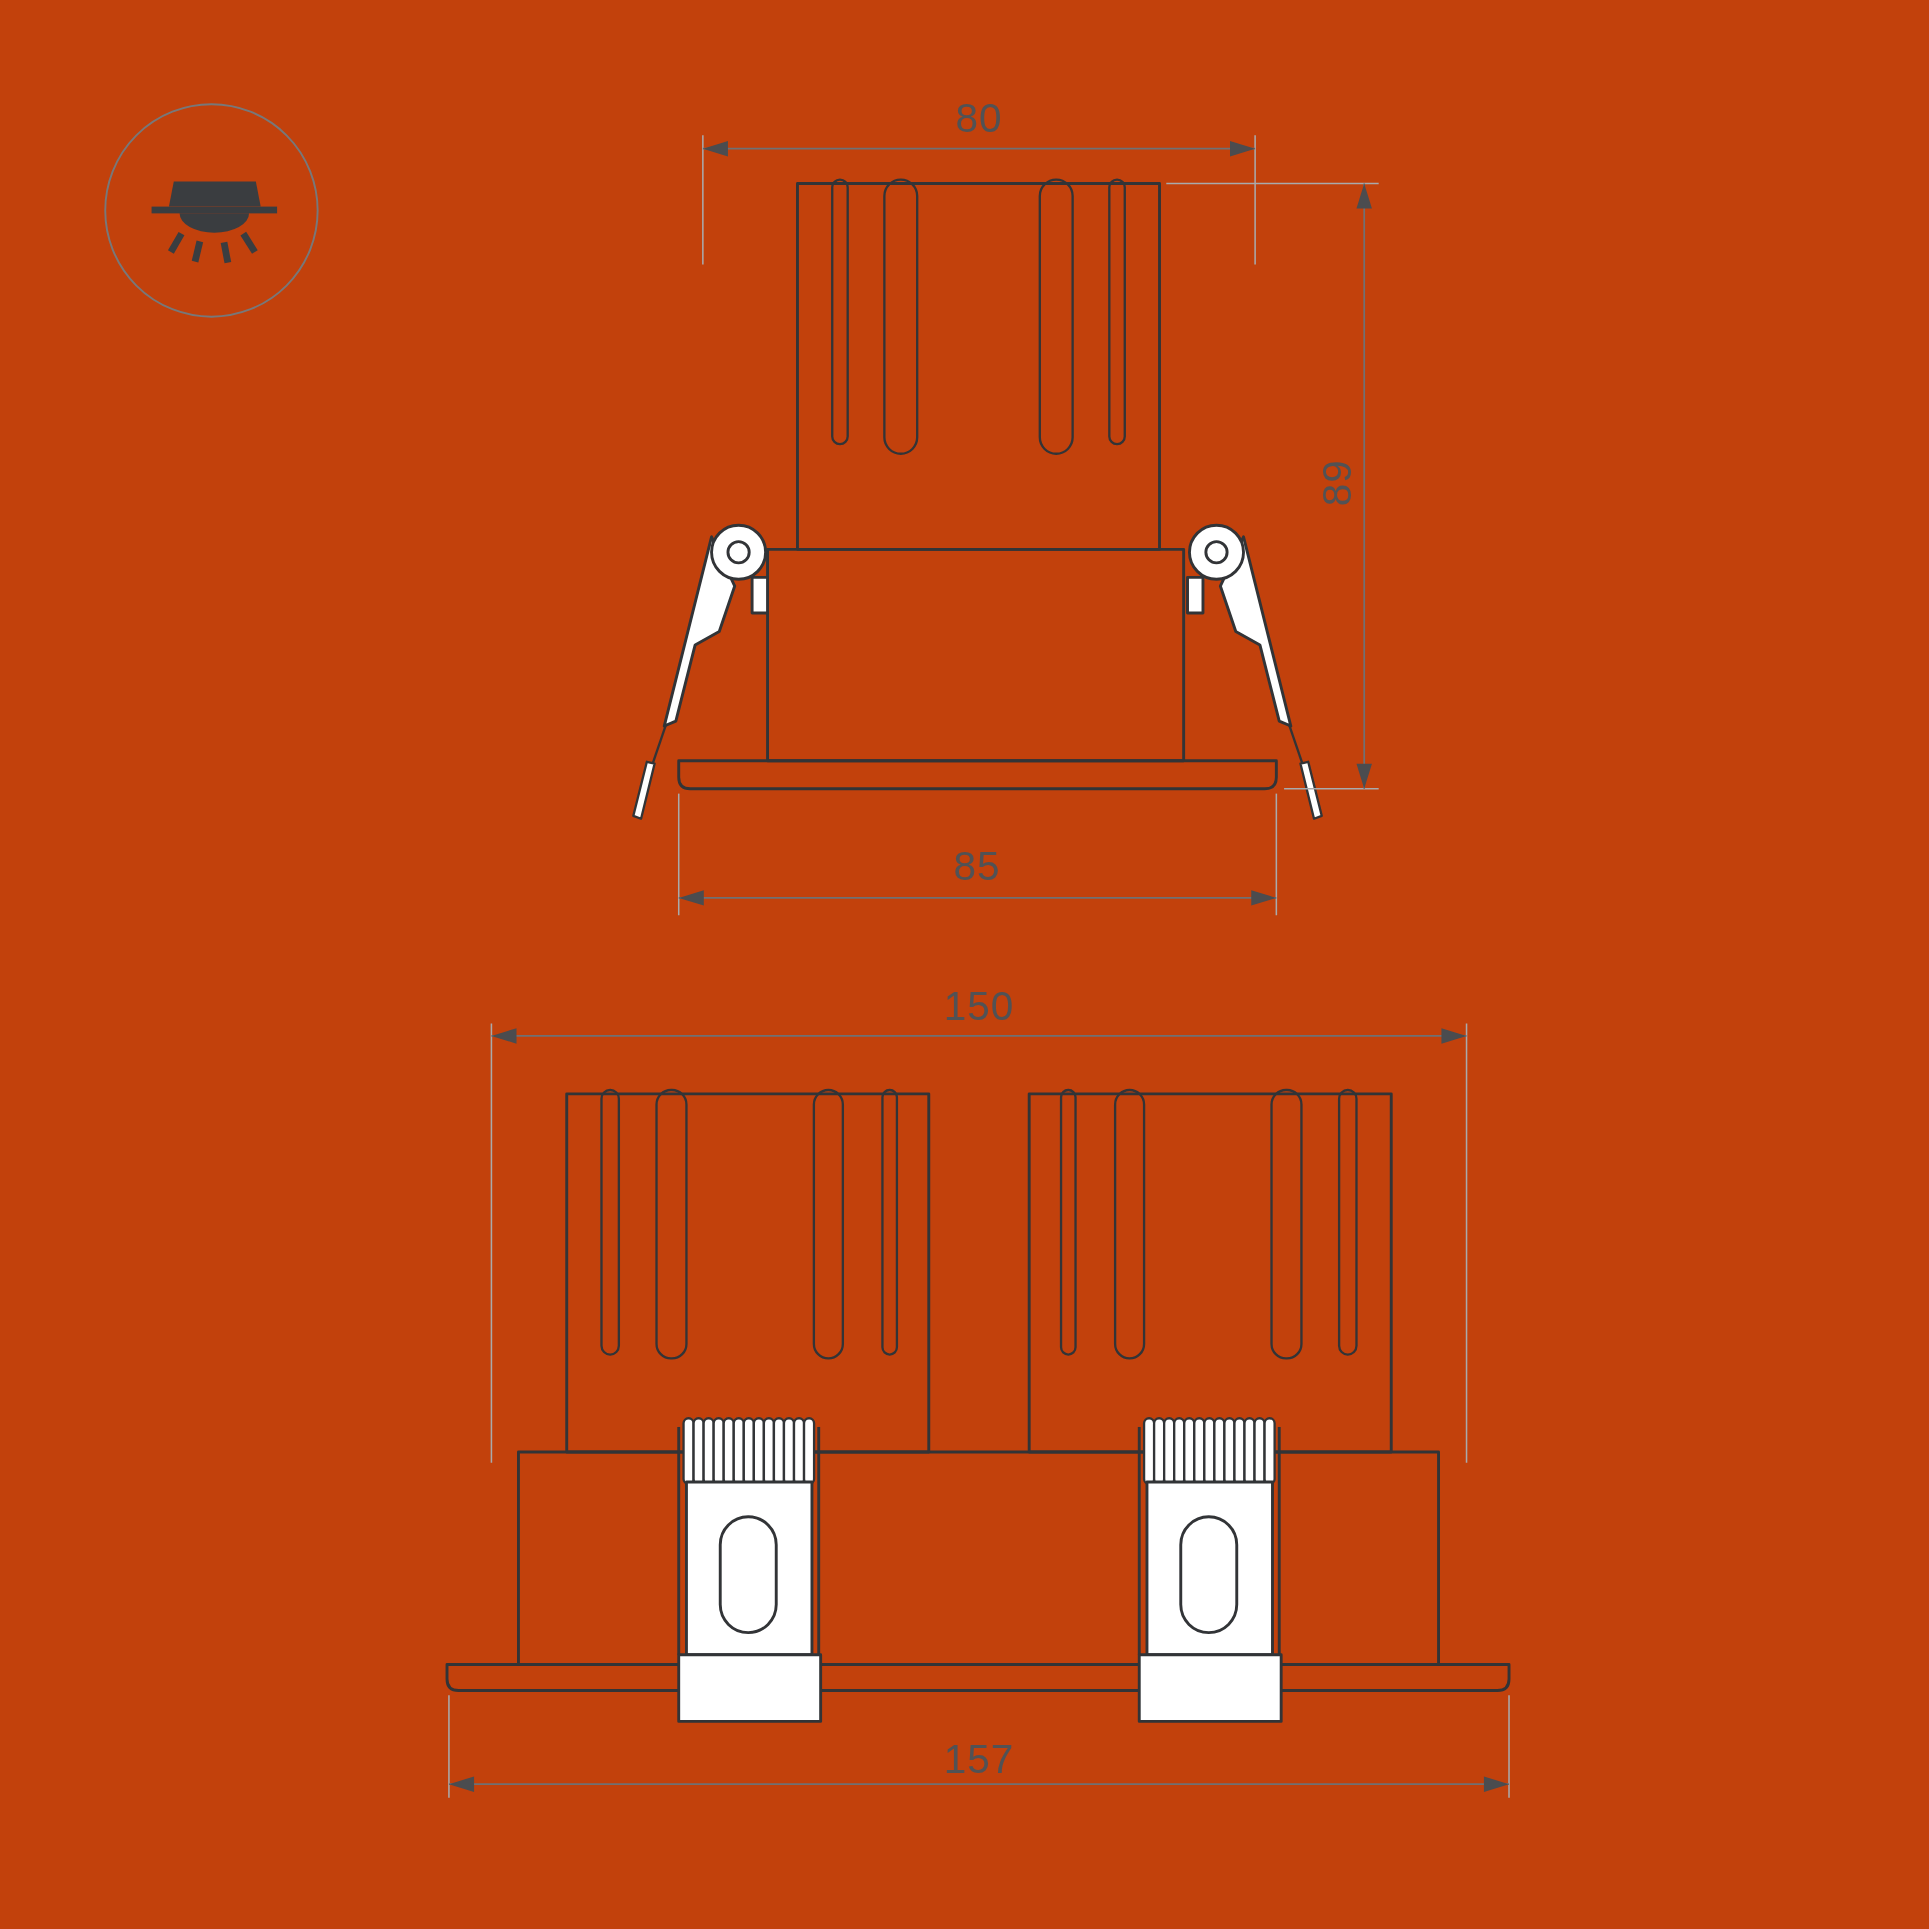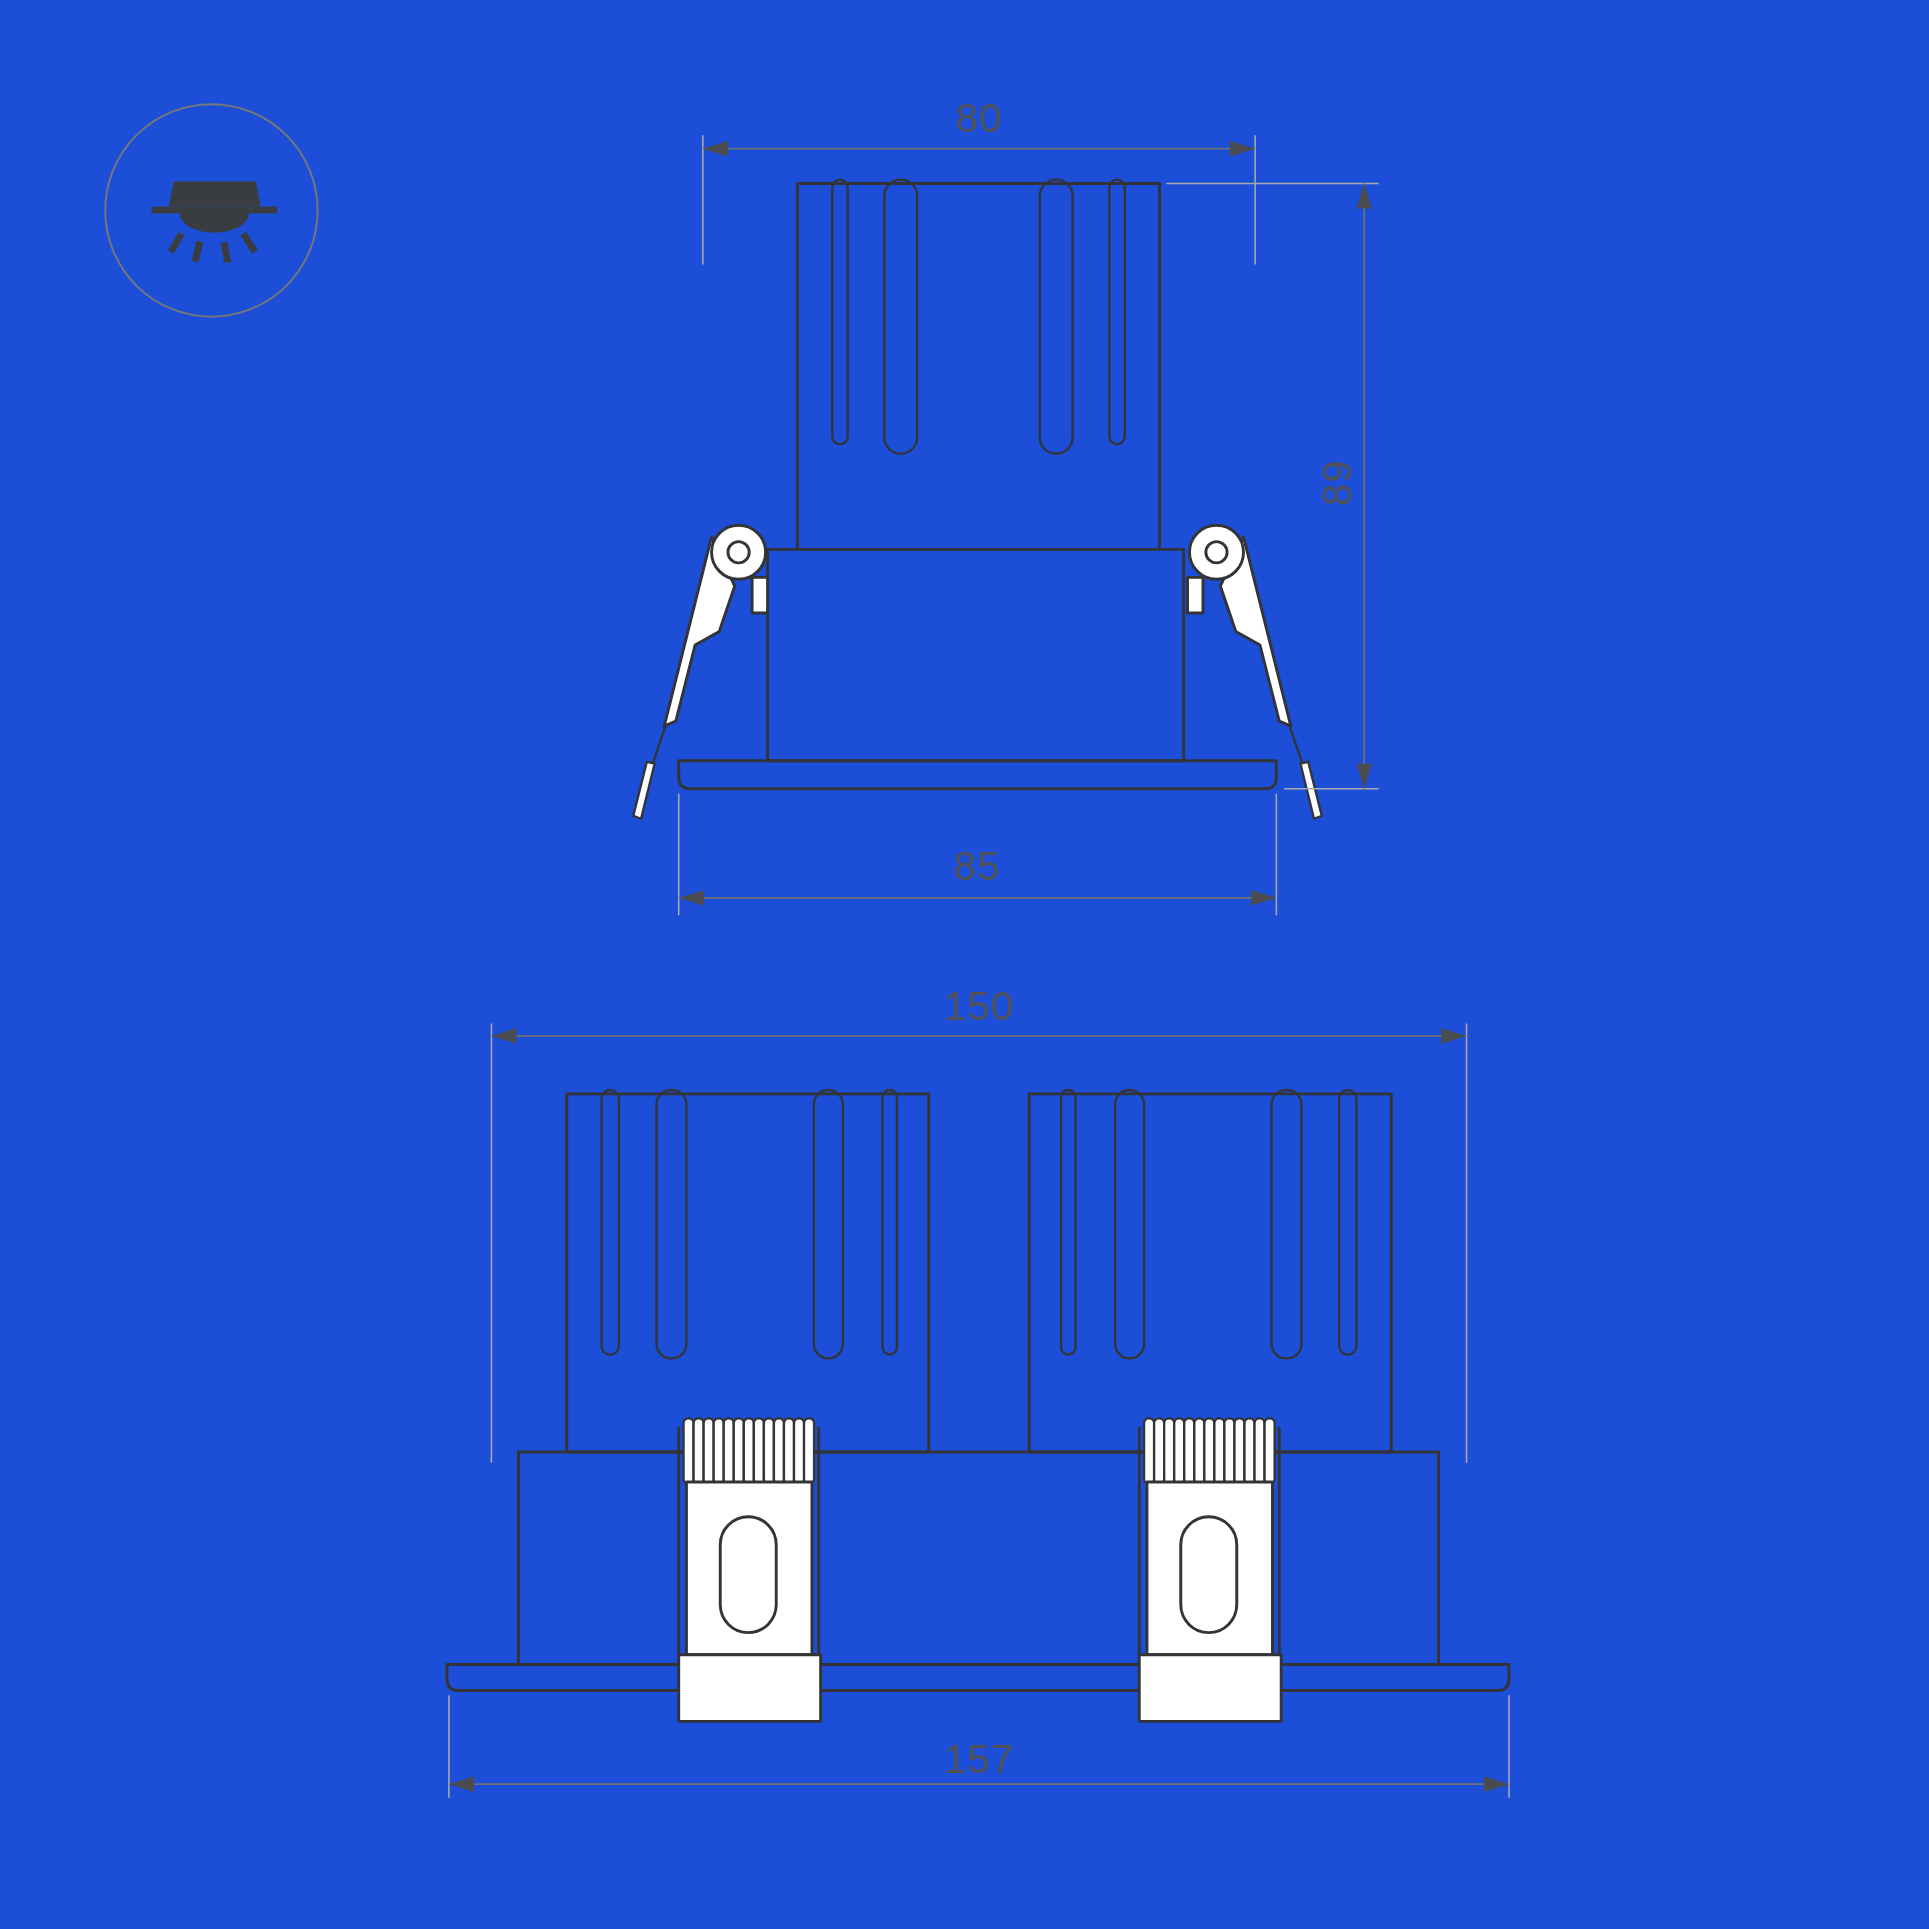--- a/index.html
+++ b/index.html
@@ -1,16 +1,16 @@
 <!DOCTYPE html>
 <html><head>
 <meta charset="utf-8">
 <style>
   html,body{margin:0;padding:0;background:#ffffff;}
-  .page{width:1929px;height:1929px;position:relative;background:#1d4ed8;overflow:hidden;}
+  .page{width:1929px;height:1929px;position:relative;background:#c2410c;overflow:hidden;}
   svg{display:block;}
   .geo{fill:none;stroke-width:3;stroke-linejoin:round;stroke-linecap:butt;}
   .geo .wf{fill:#ffffff;}
   .geo .thin{stroke-width:2.4;}
   .dimline{fill:none;stroke-width:1.8;}
   .extline{fill:none;stroke-width:1.6;}
   .arr{stroke:none;}
   text{font-family:"Liberation Sans", sans-serif;font-size:42px;letter-spacing:1px;}
 </style>
 </head>

